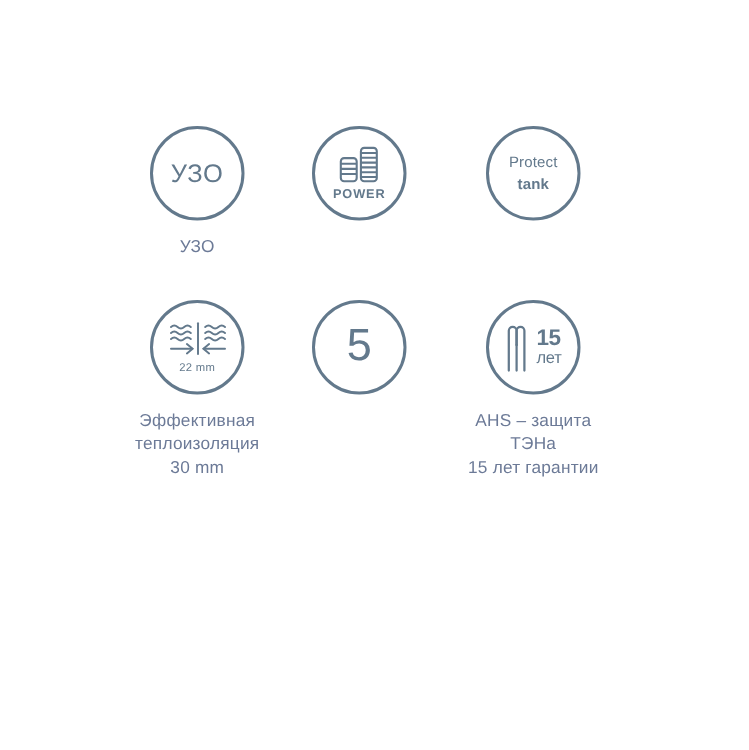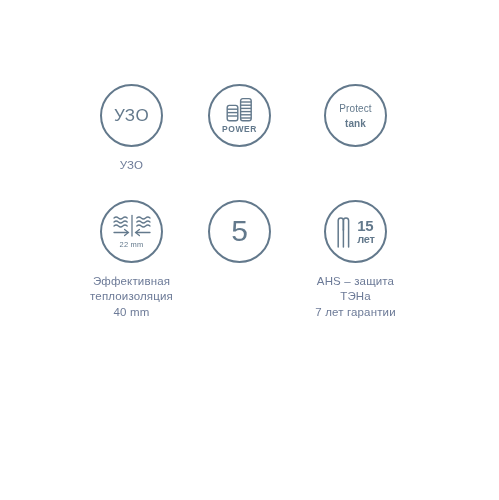--- a/index.html
+++ b/index.html
@@ -168,21 +168,21 @@
                   <line x1="39" y1="18.5" x2="25" y2="18.5"></line>
                   <polyline points="28.4,15.4 24.6,18.5 28.4,21.6"></polyline>
                 </g>
               </svg>
             </div>
             <div class="badge-text" style="font-size:7.5px; letter-spacing:0.2px; margin-top:3px;">22 mm</div>
           </div>
         </div>
         <div class="caption">Эффективная
 теплоизоляция
-40 mm</div>
+30 mm</div>
       </div>
 
       <div class="feature col-2">
         <div class="badge-circle">
           <div class="badge-inner">
             <div class="badge-text big-num">5</div>
           </div>
         </div>
       </div>
 
@@ -193,25 +193,25 @@
               <svg width="18" height="34" viewBox="0 0 18 34" aria-hidden="true">
                 <g fill="none" stroke="#63798c" stroke-width="1.5" stroke-linecap="round">
                   <path d="M2.2 33 L2.2 6.5 A2.6 2.6 0 0 1 7.4 6.5 L7.4 16"></path>
                   <path d="M7.4 16 L7.4 6.5 A2.6 2.6 0 0 1 12.6 6.5 L12.6 33"></path>
                   <line x1="7.4" y1="16" x2="7.4" y2="33"></line>
                 </g>
               </svg>
             </div>
             <div style="display:flex; flex-direction:column; align-items:flex-start; margin-left:3px;">
               <div class="badge-text" style="font-size:15px; font-weight:700; letter-spacing:-0.3px;">15</div>
-              <div class="badge-text" style="font-size:11px; font-weight:700; letter-spacing:-0.2px; margin-top:1px;">лет</div>
+              <div class="badge-text" style="font-size:11px; font-weight:400; letter-spacing:-0.2px; margin-top:1px;">лет</div>
             </div>
           </div>
         </div>
         <div class="caption wide">AHS – защита
 ТЭНа
-7 лет гарантии</div>
+15 лет гарантии</div>
       </div>
 
     </div>
 
   </div>
 </div>
 
 </body></html>

